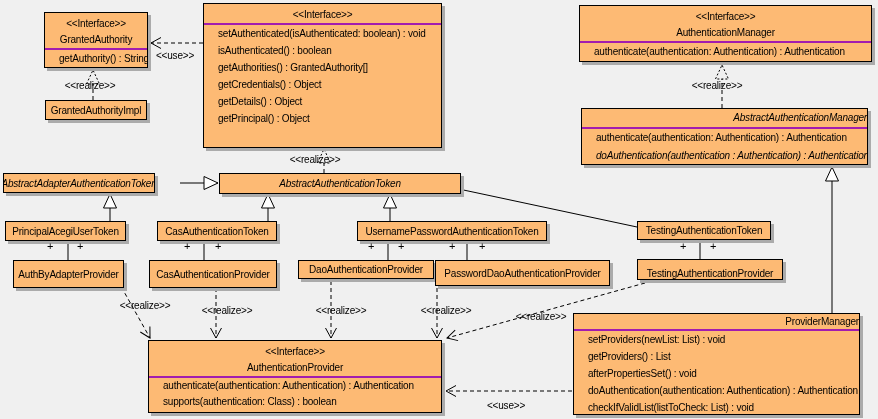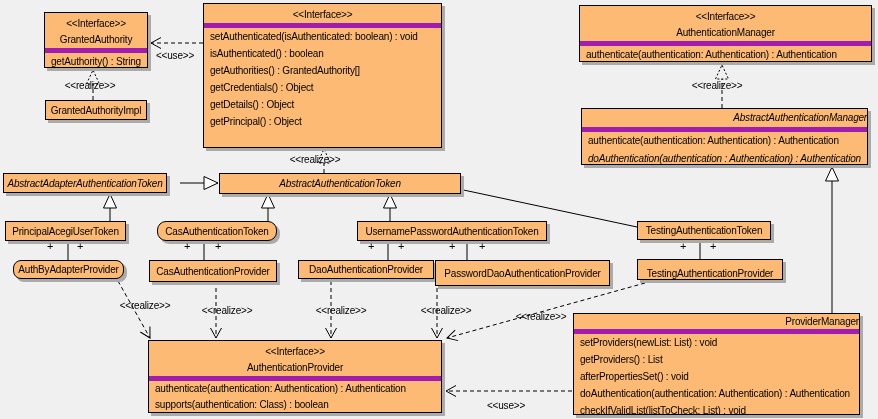--- a/index.html
+++ b/index.html
@@ -11,21 +11,21 @@
   }
   svg.wires { position:absolute; left:0; top:0; pointer-events:none; }
   .box {
     position:absolute; box-sizing:border-box;
     background:#fdba74; border:1px solid #000;
     box-shadow:3px 3px 0 #ababab;
     overflow:hidden; white-space:nowrap;
   }
   .hdr2 { text-align:center; padding-top:3px; line-height:16px; }
   .hdr1 { text-align:right; line-height:17px; }
-  .methods { border-top:5px solid #a21caf; padding-left:6px; }
+  .methods { border-top:2px solid #a21caf; padding-left:14px; }
   .m  { line-height:17px; height:17px; overflow:hidden; }
   .m18 { line-height:18px; height:18px; overflow:hidden; }
   .m16 { line-height:16px; height:16px; overflow:hidden; }
   .nameonly { display:flex; align-items:center; justify-content:center; }
   .it { font-style:italic; }
   .elabel {
     position:absolute; transform:translate(-50%,0);
     white-space:nowrap; line-height:10px;
   }
   .plus {
@@ -119,49 +119,49 @@
   </div>
 
   <div class="box" style="left:581px;top:108px;width:287px;height:57px;">
     <div class="hdr1 it" style="line-height:18px;">AbstractAuthenticationManager</div>
     <div class="methods">
       <div class="m18">authenticate(authentication: Authentication) : Authentication</div>
       <div class="m18 it">doAuthentication(authentication : Authentication) : Authentication</div>
     </div>
   </div>
 
-  <div class="box nameonly it" style="left:3px;top:173px;width:164px;height:20px;">
+  <div class="box nameonly it" style="left:3px;top:173px;width:152px;height:20px;">
     <span>AbstractAdapterAuthenticationToken</span>
   </div>
 
   <div class="box nameonly it" style="left:219px;top:173px;width:242px;height:21px;">
     <span>AbstractAuthenticationToken</span>
   </div>
 
   <div class="box nameonly" style="left:5px;top:221px;width:121px;height:20px;text-align:right;">
     <span>PrincipalAcegiUserToken</span>
   </div>
 
-  <div class="box nameonly" style="left:157px;top:221px;width:120px;height:20px;border-radius:9px;">
+  <div class="box nameonly" style="left:157px;top:221px;width:120px;height:20px;">
     <span>CasAuthenticationToken</span>
   </div>
 
   <div class="box nameonly" style="left:357px;top:221px;width:190px;height:20px;">
     <span>UsernamePasswordAuthenticationToken</span>
   </div>
 
   <div class="box nameonly" style="left:637px;top:221px;width:134px;height:19px;">
     <span>TestingAuthenticationToken</span>
   </div>
 
-  <div class="box nameonly" style="left:13px;top:260px;width:111px;height:19px;border-radius:8px;">
+  <div class="box nameonly" style="left:13px;top:260px;width:111px;height:28px;">
     <span>AuthByAdapterProvider</span>
   </div>
 
-  <div class="box nameonly" style="left:149px;top:260px;width:128px;height:22px;">
+  <div class="box nameonly" style="left:149px;top:260px;width:128px;height:28px;">
     <span>CasAuthenticationProvider</span>
   </div>
 
   <div class="box nameonly" style="left:298px;top:260px;width:136px;height:19px;">
     <span>DaoAuthenticationProvider</span>
   </div>
 
   <div class="box nameonly" style="left:435px;top:260px;width:175px;height:26px;">
     <span>PasswordDaoAuthenticationProvider</span>
   </div>

